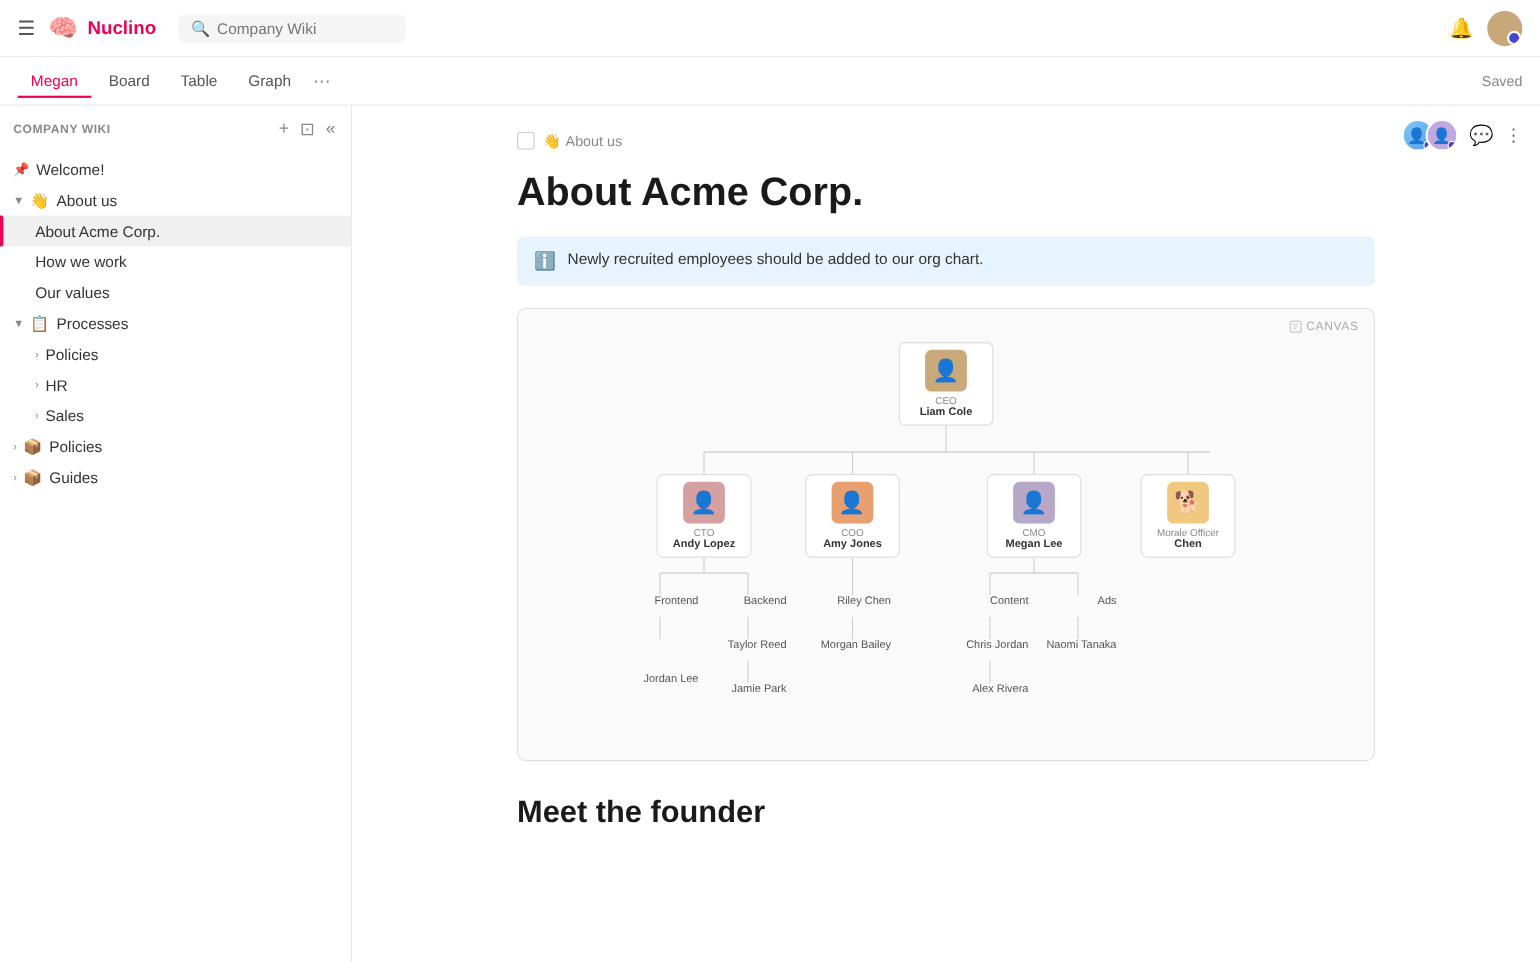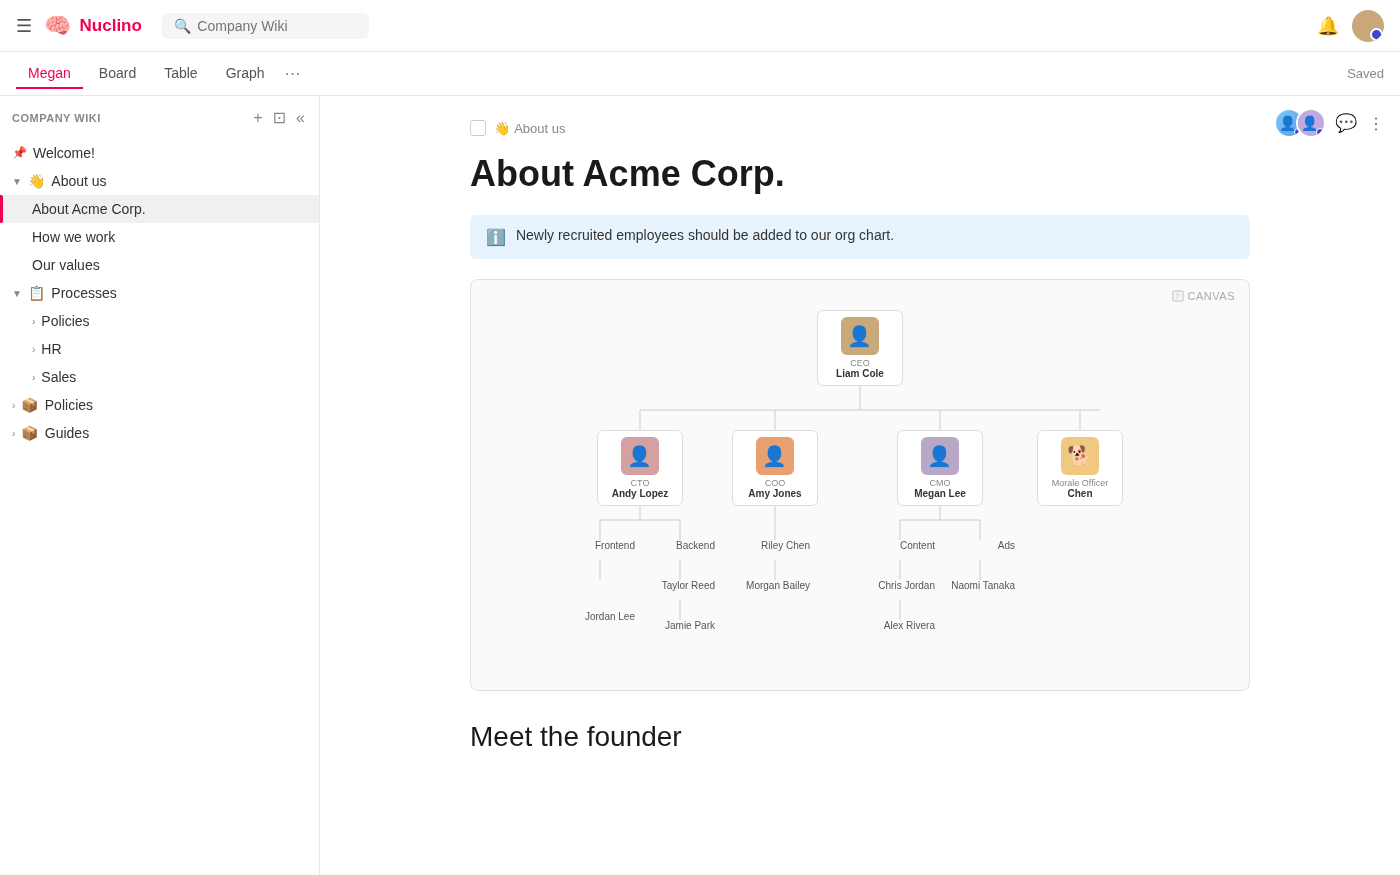--- a/index.html
+++ b/index.html
@@ -75,21 +75,21 @@
     .info-text { font-size: 14px; color: #333; }
 
     
     .canvas-container { border: 1px solid #e0e0e0; border-radius: 8px; overflow: hidden; position: relative; background: #fafafa; margin-bottom: 30px; }
     .canvas-label { position: absolute; top: 10px; right: 14px; font-size: 11px; color: #aaa; display: flex; align-items: center; gap: 4px; letter-spacing: 0.5px; }
     .canvas-label svg { opacity: 0.5; }
 
     .org-chart { padding: 20px 10px 30px; min-height: 390px; }
 
     
-    .section-title { font-size: 28px; font-weight: 400; color: #1a1a1a; margin-bottom: 16px; }
+    .section-title { font-size: 28px; font-weight: 700; color: #1a1a1a; margin-bottom: 16px; }
 
     
     .org-wrapper { display: flex; justify-content: center; }
     .org-svg-container { position: relative; width: 640px; height: 360px; }
 
     .node-box {
       position: absolute;
       border: 1px solid #ddd;
       border-radius: 6px;
       background: #fff;

